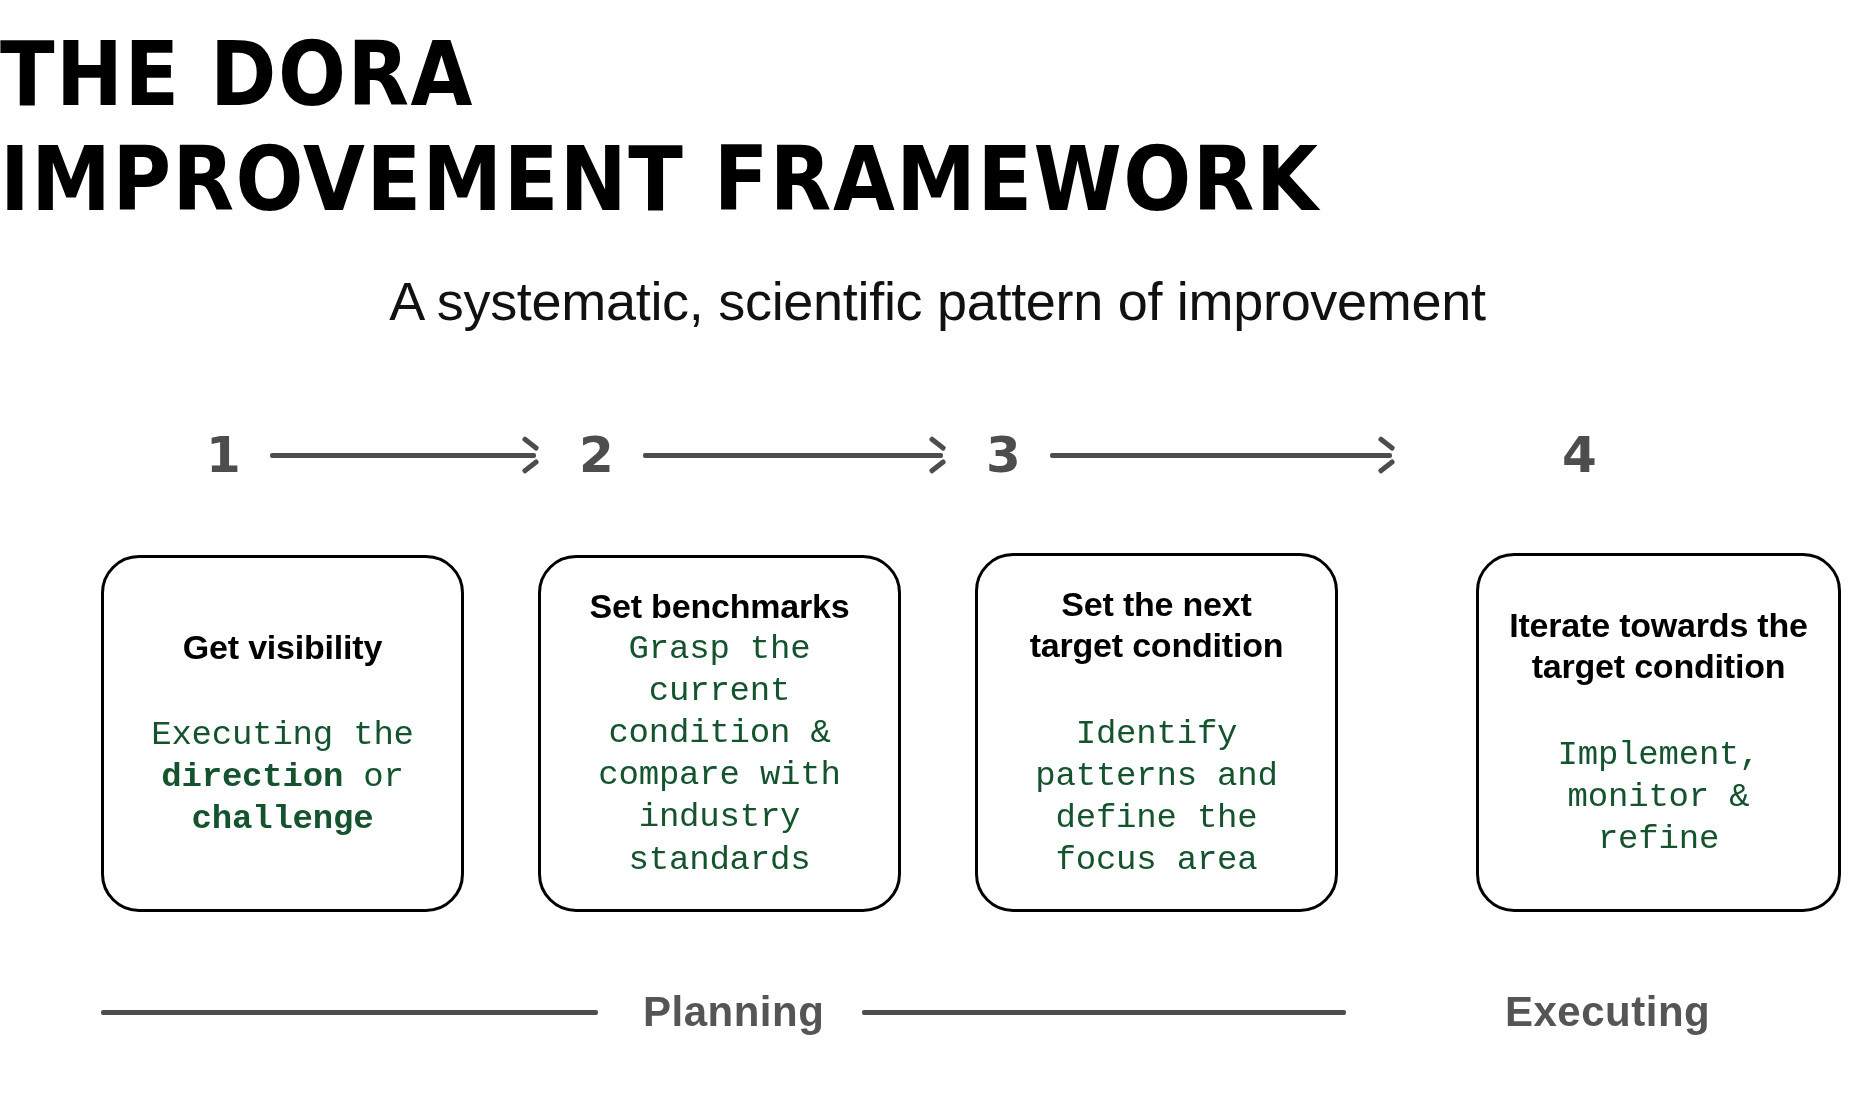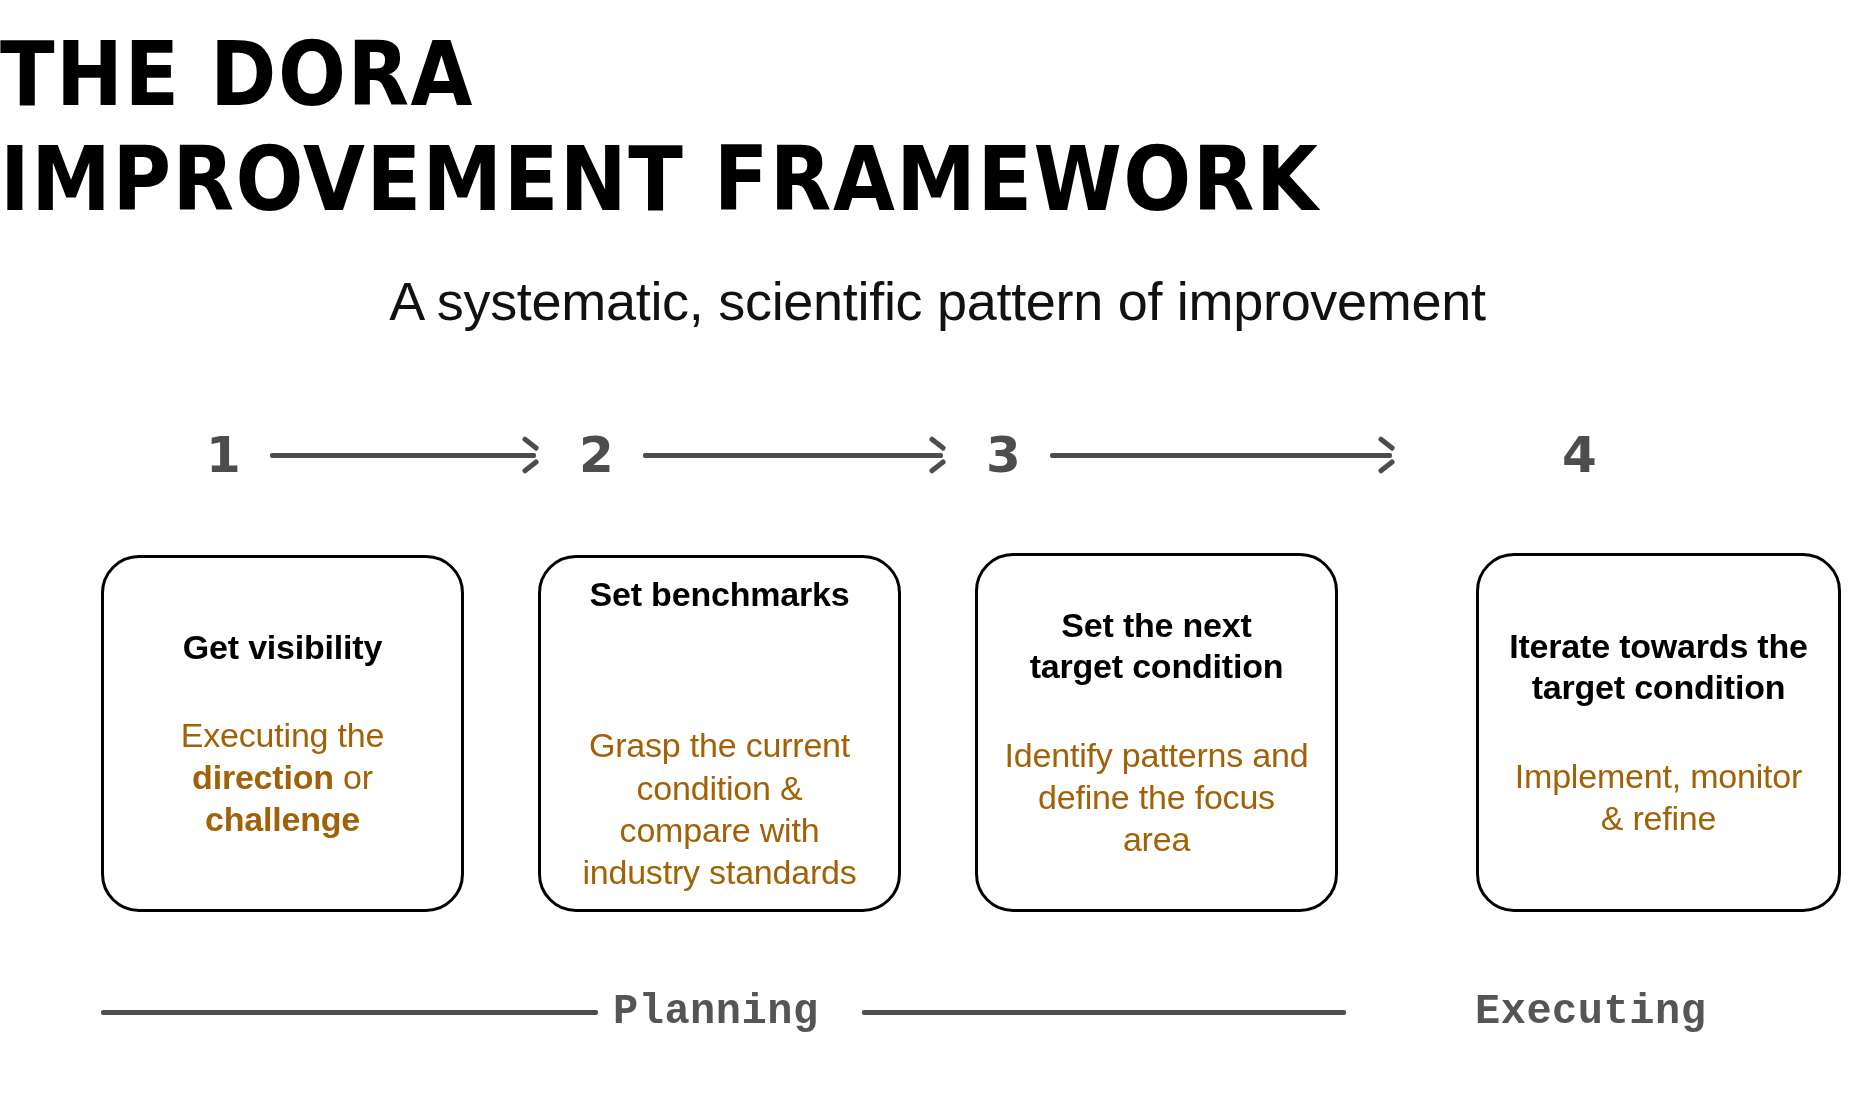--- a/index.html
+++ b/index.html
@@ -147,25 +147,25 @@
   }
   .card-title {
     font-family: "Liberation Sans", sans-serif;
     font-weight: 700;
     font-size: 34px;
     line-height: 1.22;
     color: #000000;
     letter-spacing: -0.2px;
   }
   .card-body {
-    font-family: Liberation Sans, sans-serif;
+    font-family: Liberation Mono, monospace;
     font-weight: 400;
     font-size: 34px;
     line-height: 1.24;
-    color: #a16207;
+    color: #14532d;
     letter-spacing: -0.2px;
   }
   .card-body b {
     font-weight: 700;
   }
   .gap-large { height: 46px; }
   .gap-small { height: 0px; }
 
   
   .phase-bar {
@@ -177,27 +177,28 @@
   }
   .phase-line {
     position: absolute;
     top: 25px;
     height: 5px;
     background: #4d4d4d;
     border-radius: 2px;
   }
   .phase-label {
     position: absolute;
-    font-family: Liberation Mono, monospace;
+    font-family: Liberation Sans, sans-serif;
     font-weight: 700;
     font-size: 42px;
     line-height: 1;
     color: #555555;
     white-space: nowrap;
     letter-spacing: 0.5px;
+    margin-left: 30px;
   }
 </style>
 </head>
 <body>
 
 <div class="title-block">
   <div class="main-title">
     <span class="line">THE DORA</span>
     <span class="line">IMPROVEMENT FRAMEWORK</span>
   </div>
@@ -238,21 +239,21 @@
 </div>
 
 <div class="cards">
 
   <div class="card" style="left:101px; top:555px; width:363px; height:357px;">
     <div class="card-title">Get visibility</div>
     <div class="gap-large"></div>
     <div class="card-body"><span>Executing the </span><b>direction</b><span> or </span><b>challenge</b></div>
   </div>
 
-  <div class="card" style="left:538px; top:555px; width:363px; height:357px;justify-content:space-between;">
+  <div class="card" style="left:538px; top:555px; width:363px; height:357px;">
     <div class="card-title">Set benchmarks</div>
     <div class="gap-small"></div>
     <div class="card-body" style="max-width:300px;">Grasp the current condition &amp; compare with industry standards</div>
   </div>
 
   <div class="card" style="left:975px; top:553px; width:363px; height:359px;justify-content:center;">
     <div class="card-title" style="max-width:290px;">Set the next target condition</div>
     <div class="gap-large"></div>
     <div class="card-body" style="max-width:310px;">Identify patterns and define the focus area</div>
   </div>

